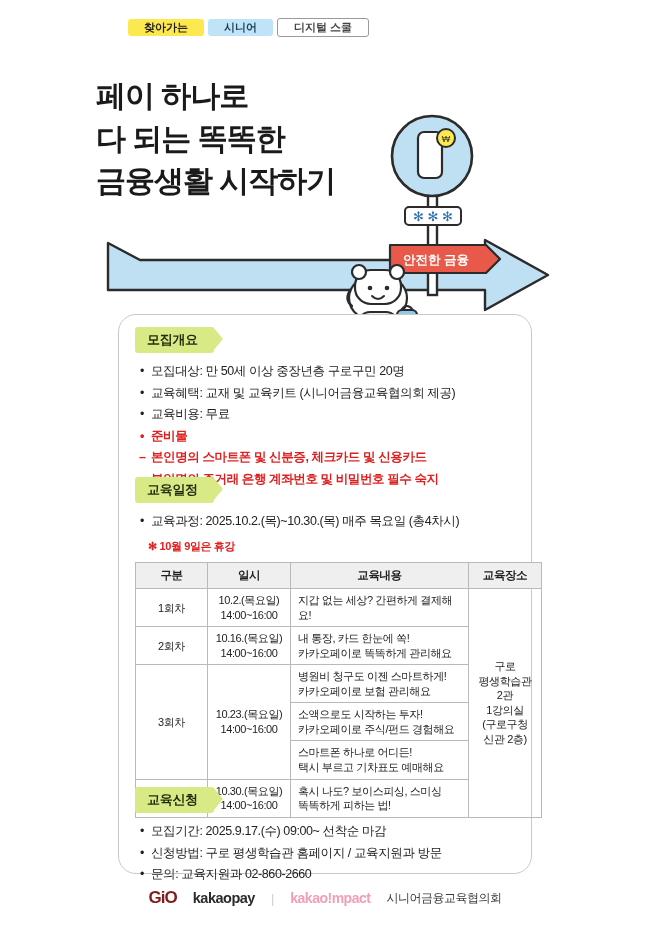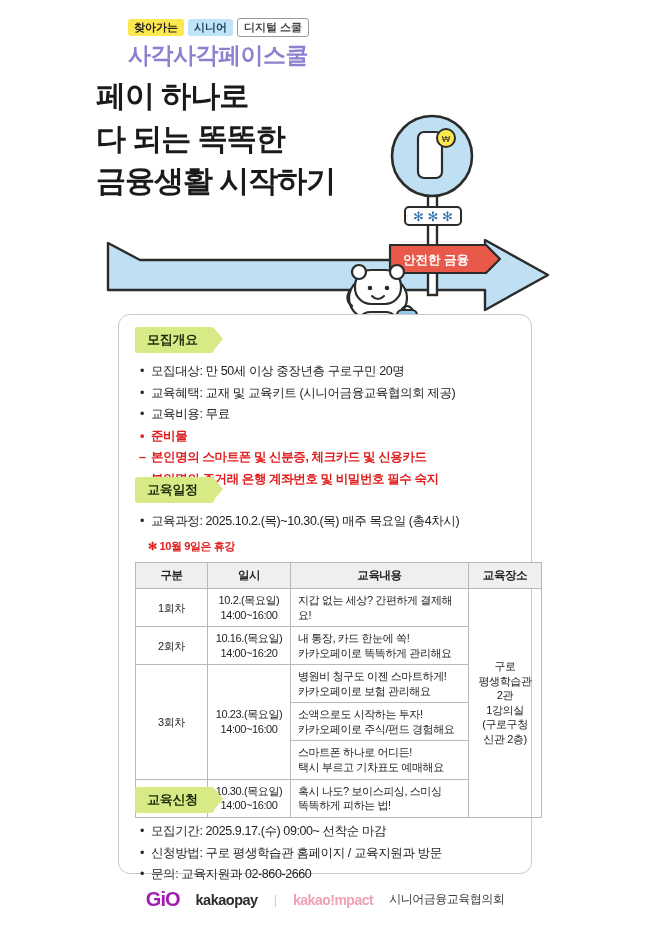--- a/index.html
+++ b/index.html
@@ -17,21 +17,21 @@
   }
 
   
   .brand-row {
     position: absolute;
     left: 128px; top: 18px;
     display: flex; align-items: center; gap: 4px;
   }
   .brand-chip {
     font-size: 11px; font-weight: bold;
-    padding: 2px 6px; border-radius: 3px;
+    padding: 2px 16px; border-radius: 3px;
     line-height: 1.2;
     white-space: nowrap;
   }
   .chip-yellow { background: #fce94f; color: #231f20; }
   .chip-blue   { background: #bfe3f7; color: #1b3f5c; }
   .chip-outline{ background: #ffffff; color: #444; border: 1px solid #9a9a9a; }
 
   .brand-title {
     position: absolute;
     left: 128px; top: 40px;
@@ -52,21 +52,21 @@
 
   
   .illus { position: absolute; left: 0; top: 60px; width: 650px; height: 265px; }
 
   
   .card {
     position: absolute;
     left: 118px; top: 314px;
     width: 414px; height: 560px;
     border: 1px solid #c9c9c9;
-    border-radius: 12px;
+    border-radius: 18px;
     background: #ffffff;
   }
 
   
   .ribbon {
     position: relative;
     display: inline-block;
     background: #d8ea86;
     color: #1f2a0c;
     font-size: 13px; font-weight: bold;
@@ -143,38 +143,37 @@
   .c2 { width: 83px; }
   .c3 { width: 178px; }
   .c4 { width: 73px; }
 
   
   .footer {
     position: absolute;
     left: 0; top: 888px; width: 650px;
     display: flex; align-items: center; justify-content: center; gap: 16px;
   }
-  .logo-gio { font-size: 20px; font-weight: bold; color: #a21caf; letter-spacing: -1px; }
+  .logo-gio { font-size: 17px; font-weight: bold; color: #7f1d1d; letter-spacing: -1px; }
   .logo-kakaopay { font-size: 14.5px; font-weight: bold; color: #2b2b2b; letter-spacing: -0.5px; }
   .logo-kakaoimpact { font-size: 14px; font-weight: bold; color: #f0a0b5; letter-spacing: -0.5px; }
   .logo-assoc { font-size: 12px; color: #3a3a3a; letter-spacing: -0.5px; }
   .sep { color: #cfcfcf; font-size: 13px; }
 </style>
 </head>
 <body>
 
 <div id="poster">
 
   <div class="brand-row">
     <span class="brand-chip chip-yellow">찾아가는</span>
     <span class="brand-chip chip-blue">시니어</span>
     <span class="brand-chip chip-outline">디지털 스쿨</span>
   </div>
 
-  <div class="brand-title">사각사각페이스쿨</div>
 
   <div class="headline" style="white-space: pre-line;">페이 하나로
 다 되는 똑똑한
 금융생활 시작하기</div>
 
   <svg class="illus" viewBox="0 0 650 265" xmlns="http://www.w3.org/2000/svg">
 
     <path d="M108 215 L108 262 L485 262 L485 282 L548 247 L485 212 L485 232 L140 232 Z" transform="translate(0,-32)" fill="#bfe0f2" stroke="#2b2b2b" stroke-width="2.4" stroke-linejoin="round"></path>
 
     <rect x="428" y="95" width="9" height="140" fill="#ffffff" stroke="#2b2b2b" stroke-width="2.4"></rect>
@@ -252,21 +251,21 @@
               <td rowspan="6" style="white-space: pre-line;">구로
 평생학습관
 2관
 1강의실
 (구로구청
 신관 2층)</td>
             </tr>
             <tr>
               <td style="height:38px">2회차</td>
               <td style="white-space: pre-line;">10.16.(목요일)
-14:00~16:20</td>
+14:00~16:00</td>
               <td class="left" style="white-space: pre-line;">내 통장, 카드 한눈에 쏙!
 카카오페이로 똑똑하게 관리해요</td>
             </tr>
             <tr>
               <td rowspan="3">3회차</td>
               <td rowspan="3" style="white-space: pre-line;">10.23.(목요일)
 14:00~16:00</td>
               <td class="left" style="height: 36px; white-space: pre-line;">병원비 청구도 이젠 스마트하게!
 카카오페이로 보험 관리해요</td>
             </tr>

